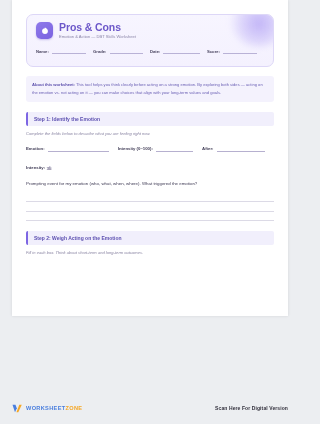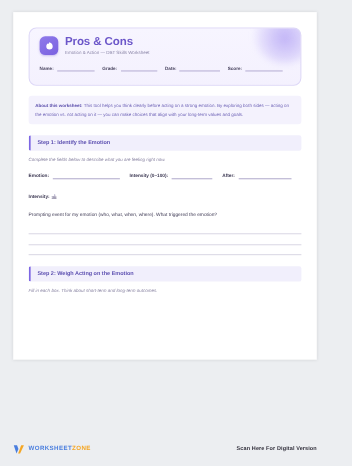--- a/index.html
+++ b/index.html
@@ -13,21 +13,21 @@
   body {
     background: #eceef1;
     font-family: "Liberation Sans", sans-serif;
     position: relative;
   }
 
   
   .sheet {
     position: absolute;
     left: 12px;
-    top: 11px;
+    top: 0;
     width: 276px;
     height: 316px;
     background: #ffffff;
     box-shadow: 0 0 3px rgba(0,0,0,0.10);
   }
 
   .sheet-inner {
     position: absolute;
     left: 14px;
     right: 14px;

